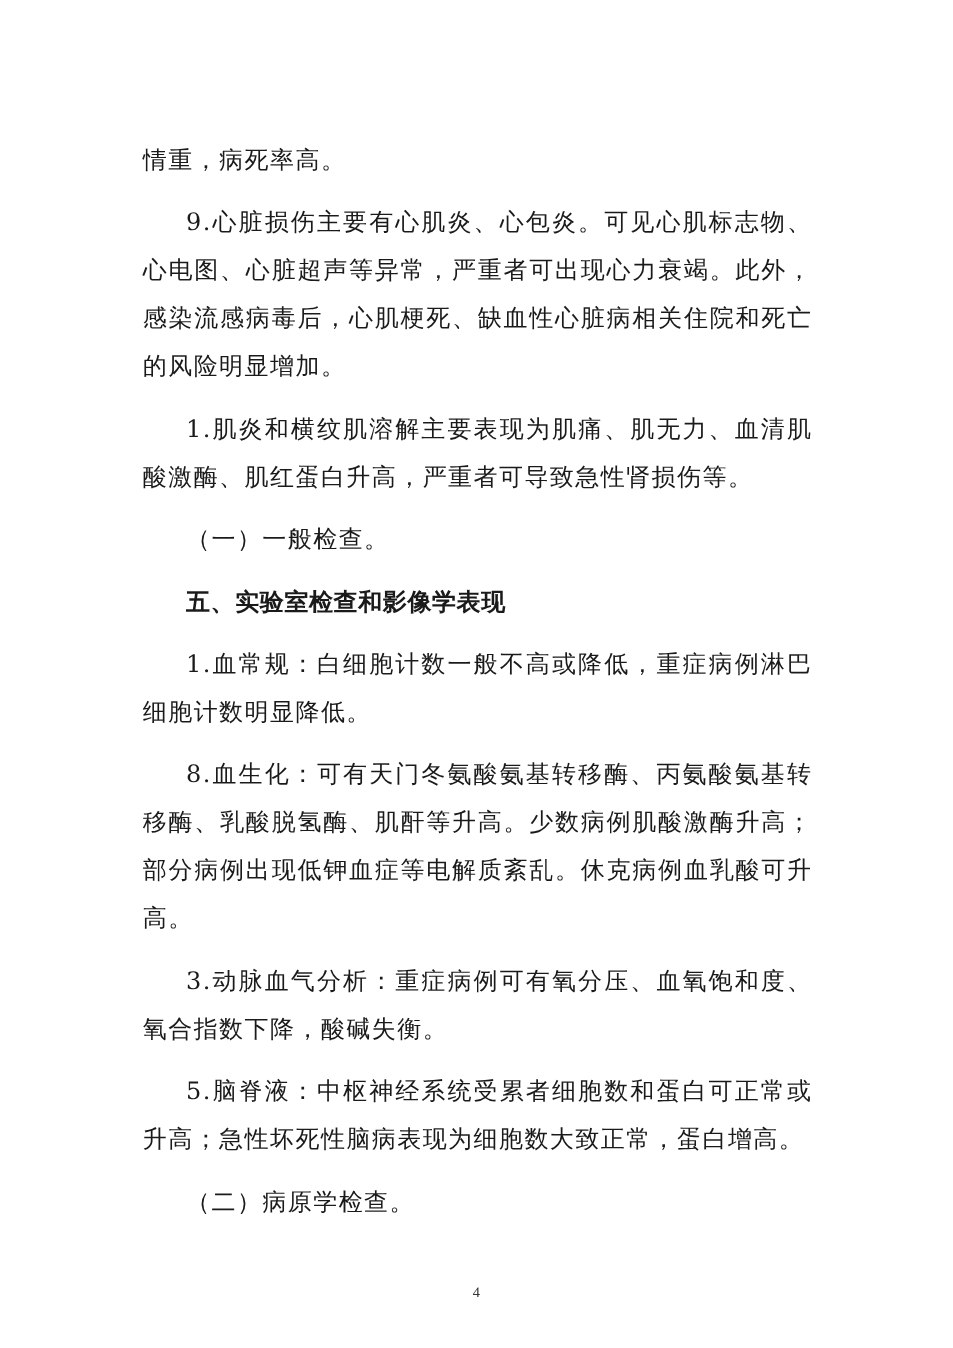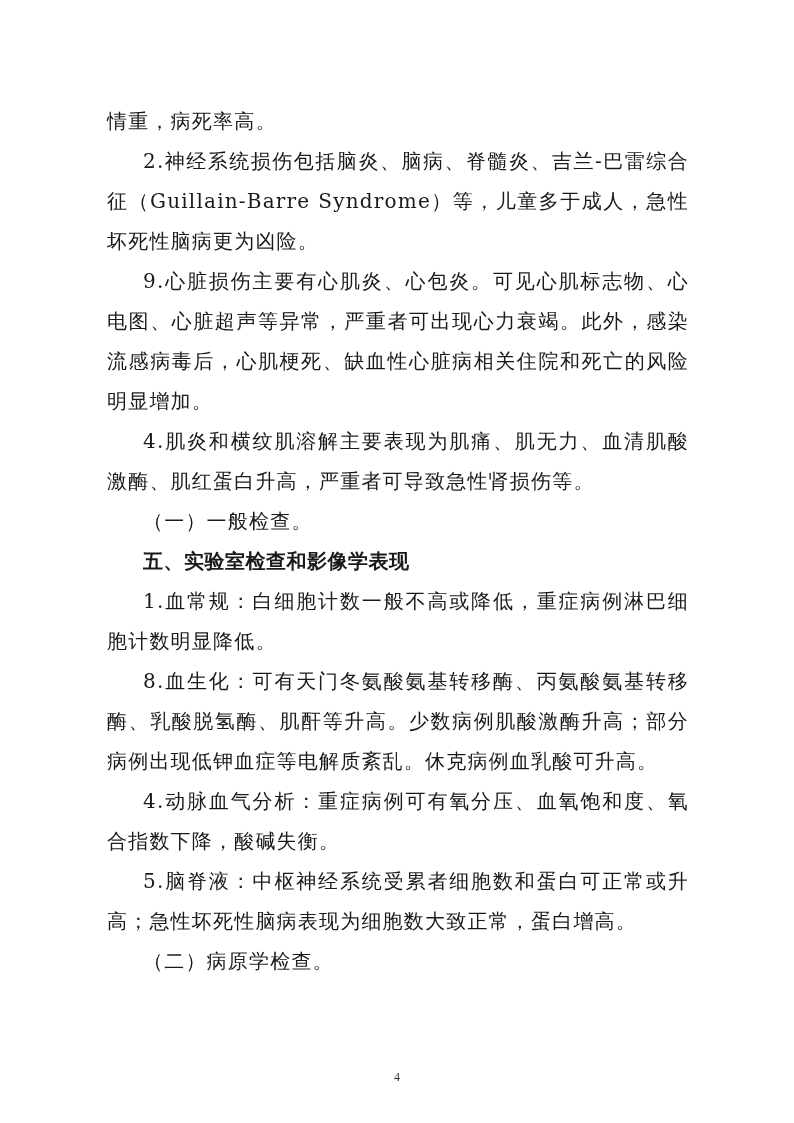--- a/index.html
+++ b/index.html
@@ -2,39 +2,38 @@
 <html><head>
 <meta charset="utf-8">
 <style>
   html, body { margin: 0; padding: 0; background: #ffffff; }
   body { width: 794px; height: 1123px; position: relative; overflow: hidden; }
   .page {
     position: absolute; left: 107px; top: 101px; width: 582px;
     font-family: "DejaVu Serif", "Liberation Serif", serif;
     font-size: 20px; line-height: 40px; color: #1a1a1a;
   }
-  .p { margin: 0; text-align: justify; text-align-last: left; letter-spacing: 1.2px; }
+  .p { margin: 12px; text-align: justify; text-align-last: left; letter-spacing: 1.2px; }
   .p.indent { text-indent: 36px; }
   .p.heading { text-indent: 36px; font-weight: bold; font-family: "DejaVu Sans", "Liberation Sans", sans-serif; letter-spacing: 0.5px; }
   .p.sub { text-indent: 36px; }
   .pagenum {
     position: absolute; left: 0; width: 794px; top: 1070px; text-align: center;
     font-family: "Liberation Serif", serif; font-size: 12px; color: #333;
   }
 </style>
 </head>
 <body>
 
 <div class="page">
   <p class="p">情重，病死率高。</p>
-  <p class="p indent">2.神经系统损伤包括脑炎、脑病、脊髓炎、吉兰-巴雷综合征（Guillain-Barre Syndrome）等，儿童多于成人，急性坏死性脑病更为凶险。</p>
   <p class="p indent">9.心脏损伤主要有心肌炎、心包炎。可见心肌标志物、心电图、心脏超声等异常，严重者可出现心力衰竭。此外，感染流感病毒后，心肌梗死、缺血性心脏病相关住院和死亡的风险明显增加。</p>
-  <p class="p indent">4.肌炎和横纹肌溶解主要表现为肌痛、肌无力、血清肌酸激酶、肌红蛋白升高，严重者可导致急性肾损伤等。</p>
+  <p class="p indent">1.肌炎和横纹肌溶解主要表现为肌痛、肌无力、血清肌酸激酶、肌红蛋白升高，严重者可导致急性肾损伤等。</p>
   <p class="p sub">（一）一般检查。</p>
   <p class="p heading">五、实验室检查和影像学表现</p>
   <p class="p indent">1.血常规：白细胞计数一般不高或降低，重症病例淋巴细胞计数明显降低。</p>
   <p class="p indent">8.血生化：可有天门冬氨酸氨基转移酶、丙氨酸氨基转移酶、乳酸脱氢酶、肌酐等升高。少数病例肌酸激酶升高；部分病例出现低钾血症等电解质紊乱。休克病例血乳酸可升高。</p>
-  <p class="p indent">4.动脉血气分析：重症病例可有氧分压、血氧饱和度、氧合指数下降，酸碱失衡。</p>
+  <p class="p indent">3.动脉血气分析：重症病例可有氧分压、血氧饱和度、氧合指数下降，酸碱失衡。</p>
   <p class="p indent">5.脑脊液：中枢神经系统受累者细胞数和蛋白可正常或升高；急性坏死性脑病表现为细胞数大致正常，蛋白增高。</p>
   <p class="p sub">（二）病原学检查。</p>
 </div>
 
 <div class="pagenum">4</div>
 
 </body></html>

